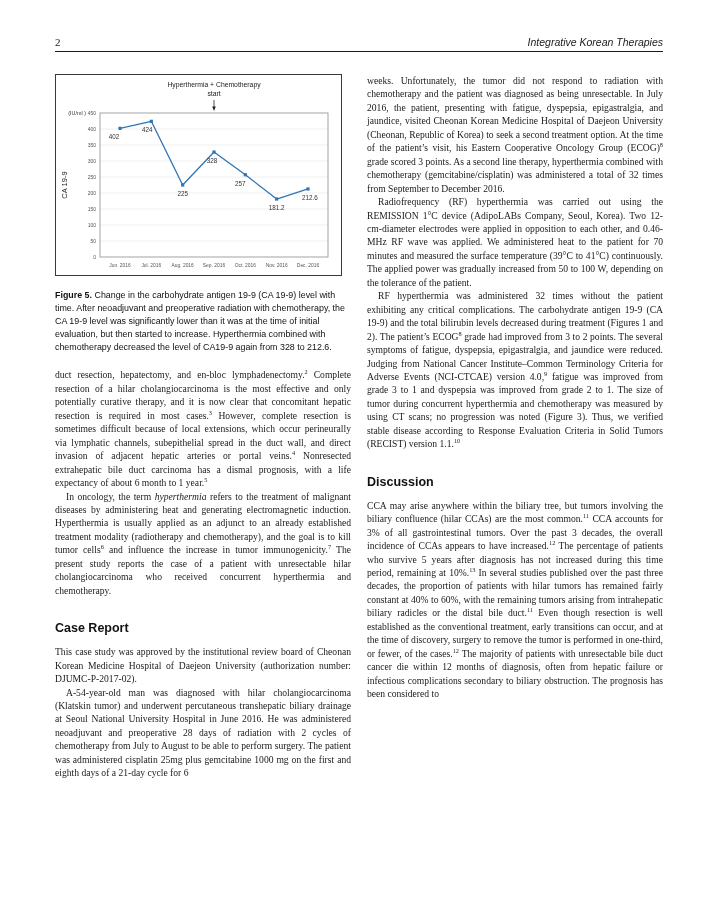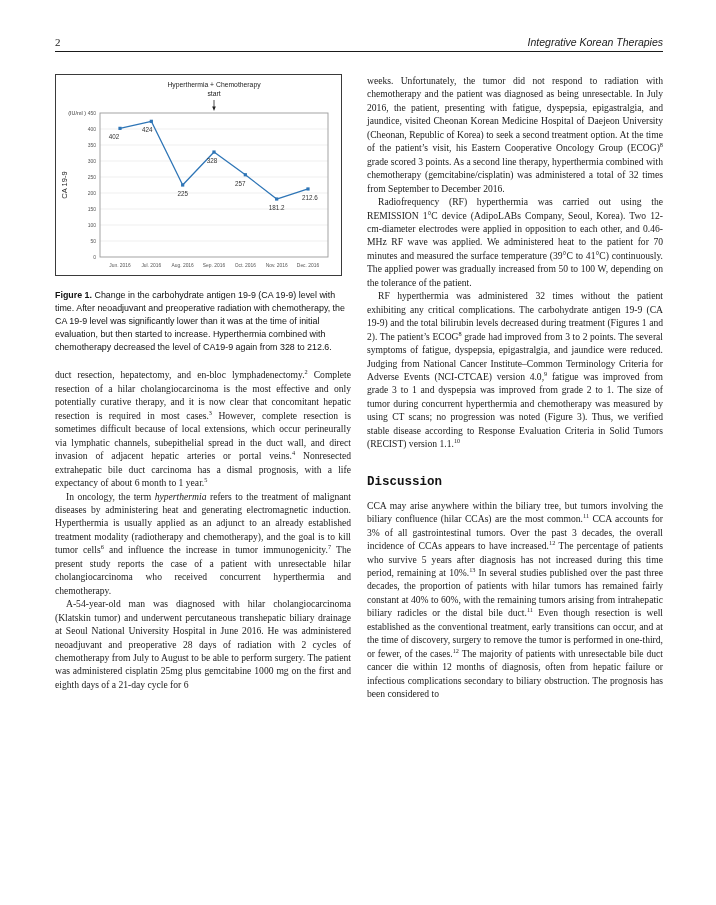--- a/index.html
+++ b/index.html
@@ -5,21 +5,21 @@
   html,body{margin:0;padding:0;background:#fff;}
   body{width:716px;height:905px;overflow:hidden;font-family:"Liberation Serif",serif;color:#1a1a1a;}
   .page{box-sizing:border-box;width:716px;height:905px;padding:36px 53px 0 55px;}
   header.runhead{display:flex;justify-content:space-between;align-items:flex-end;border-bottom:1.4px solid #1a1a1a;padding-bottom:3px;}
   .pgnum{font-size:11px;font-family:"Liberation Serif",serif;}
   .journal{font-size:10.5px;font-style:italic;font-family:"Liberation Sans",sans-serif;}
   .cols{display:flex;gap:16px;margin-top:22px;}
   .col{width:296px;}
   .col p{margin:0;font-size:9.6px;line-height:13.45px;text-align:justify;}
   .col p.indent{text-indent:11px;}
-  .col h2{font-family:Liberation Mono, monospace;font-size:12.5px;font-weight:700;margin:24px 0 10px 0;color:#111;}
+  .col h2{font-family:Liberation Sans, sans-serif;font-size:12.5px;font-weight:700;margin:24px 0 10px 0;color:#111;}
   sup{font-size:6.3px;line-height:0;vertical-align:super;}
   figure{margin:0 0 14px 0;}
   .figure-frame{width:287px;height:202px;border:1px solid #3a3a3a;box-sizing:border-box;background:#fff;}
   .figure-frame svg{display:block;}
   figcaption{font-family:"Liberation Sans",sans-serif;font-size:8.9px;line-height:13.1px;margin-top:13px;color:#111;text-align:left;}
   figcaption b{font-weight:700;}
   svg text{font-family:"Liberation Sans",sans-serif;}
 </style>
 </head>
 <body>
@@ -78,27 +78,29 @@
               <text x="220.66666666666666" y="135.01600000000002" text-anchor="middle" font-size="6.3" fill="#333">181.2</text>
               <rect x="250.4" y="112.36800000000001" width="3.2" height="3.2" fill="#2E75B6"></rect>
               <text x="254" y="124.968" text-anchor="middle" font-size="6.3" fill="#333">212.6</text>
               <text x="158" y="12" text-anchor="middle" font-size="6.8" fill="#222">Hyperthermia + Chemotherapy</text>
               <text x="158" y="21" text-anchor="middle" font-size="6.8" fill="#222">start</text>
               <line x1="158" y1="25" x2="158" y2="33.5" stroke="#222" stroke-width="0.8"></line>
               <path d="M 156.2 31.5 L 158 36 L 159.8 31.5 Z" fill="#222"></path>
             </svg>
         </div>
         <figcaption>
-          <b>Figure 1.</b>
+          <b>Figure 5.</b>
           <span>Change in the carbohydrate antigen 19-9 (CA 19-9) level with time. After neoadjuvant and preoperative radiation with chemotherapy, the CA 19-9 level was significantly lower than it was at the time of initial evaluation, but then started to increase. Hyperthermia combined with chemotherapy decreased the level of CA19-9 again from 328 to 212.6.</span>
         </figcaption>
       </figure>
       <div id="left-blocks">
           <p>duct resection, hepatectomy, and en-bloc lymphadenectomy.<sup>2</sup> Complete resection of a hilar cholangiocarcinoma is the most effective and only potentially curative therapy, and it is now clear that concomitant hepatic resection is required in most cases.<sup>3</sup> However, complete resection is sometimes difficult because of local extensions, which occur perineurally via lymphatic channels, subepithelial spread in the duct wall, and direct invasion of adjacent hepatic arteries or portal veins.<sup>4</sup> Nonresected extrahepatic bile duct carcinoma has a dismal prognosis, with a life expectancy of about 6 month to 1 year.<sup>5</sup></p>
           <p class="indent">In oncology, the term <em>hyperthermia</em> refers to the treatment of malignant diseases by administering heat and generating electromagnetic induction. Hyperthermia is usually applied as an adjunct to an already established treatment modality (radiotherapy and chemotherapy), and the goal is to kill tumor cells<sup>6</sup> and influence the increase in tumor immunogenicity.<sup>7</sup> The present study reports the case of a patient with unresectable hilar cholangiocarcinoma who received concurrent hyperthermia and chemotherapy.</p>
+          <h2>Case Report</h2>
+          <p>This case study was approved by the institutional review board of Cheonan Korean Medicine Hospital of Daejeon University (authorization number: DJUMC-P-2017-02).</p>
           <p class="indent">A-54-year-old man was diagnosed with hilar cholangiocarcinoma (Klatskin tumor) and underwent percutaneous transhepatic biliary drainage at Seoul National University Hospital in June 2016. He was administered neoadjuvant and preoperative 28 days of radiation with 2 cycles of chemotherapy from July to August to be able to perform surgery. The patient was administered cisplatin 25mg plus gemcitabine 1000 mg on the first and eighth days of a 21-day cycle for 6</p>
         </div>
     </div>
 
     <div class="col" id="right-blocks">
         <p>weeks. Unfortunately, the tumor did not respond to radiation with chemotherapy and the patient was diagnosed as being unresectable. In July 2016, the patient, presenting with fatigue, dyspepsia, epigastralgia, and jaundice, visited Cheonan Korean Medicine Hospital of Daejeon University (Cheonan, Republic of Korea) to seek a second treatment option. At the time of the patient’s visit, his Eastern Cooperative Oncology Group (ECOG)<sup>8</sup> grade scored 3 points. As a second line therapy, hyperthermia combined with chemotherapy (gemcitabine/cisplatin) was administered a total of 32 times from September to December 2016.</p>
         <p class="indent">Radiofrequency (RF) hyperthermia was carried out using the REMISSION 1°C device (AdipoLABs Company, Seoul, Korea). Two 12-cm-diameter electrodes were applied in opposition to each other, and 0.46-MHz RF wave was applied. We administered heat to the patient for 70 minutes and measured the surface temperature (39°C to 41°C) continuously. The applied power was gradually increased from 50 to 100 W, depending on the tolerance of the patient.</p>
         <p class="indent">RF hyperthermia was administered 32 times without the patient exhibiting any critical complications. The carbohydrate antigen 19-9 (CA 19-9) and the total bilirubin levels decreased during treatment (Figures 1 and 2). The patient’s ECOG<sup>8</sup> grade had improved from 3 to 2 points. The several symptoms of fatigue, dyspepsia, epigastralgia, and jaundice were reduced. Judging from National Cancer Institute–Common Terminology Criteria for Adverse Events (NCI-CTCAE) version 4.0,<sup>9</sup> fatigue was improved from grade 3 to 1 and dyspepsia was improved from grade 2 to 1. The size of tumor during concurrent hyperthermia and chemotherapy was measured by using CT scans; no progression was noted (Figure 3). Thus, we verified stable disease according to Response Evaluation Criteria in Solid Tumors (RECIST) version 1.1.<sup>10</sup></p>
         <h2>Discussion</h2>
         <p>CCA may arise anywhere within the biliary tree, but tumors involving the biliary confluence (hilar CCAs) are the most common.<sup>11</sup> CCA accounts for 3% of all gastrointestinal tumors. Over the past 3 decades, the overall incidence of CCAs appears to have increased.<sup>12</sup> The percentage of patients who survive 5 years after diagnosis has not increased during this time period, remaining at 10%.<sup>13</sup> In several studies published over the past three decades, the proportion of patients with hilar tumors has remained fairly constant at 40% to 60%, with the remaining tumors arising from intrahepatic biliary radicles or the distal bile duct.<sup>11</sup> Even though resection is well established as the conventional treatment, early transitions can occur, and at the time of discovery, surgery to remove the tumor is performed in one-third, or fewer, of the cases.<sup>12</sup> The majority of patients with unresectable bile duct cancer die within 12 months of diagnosis, often from hepatic failure or infectious complications secondary to biliary obstruction. The prognosis has been considered to</p>

